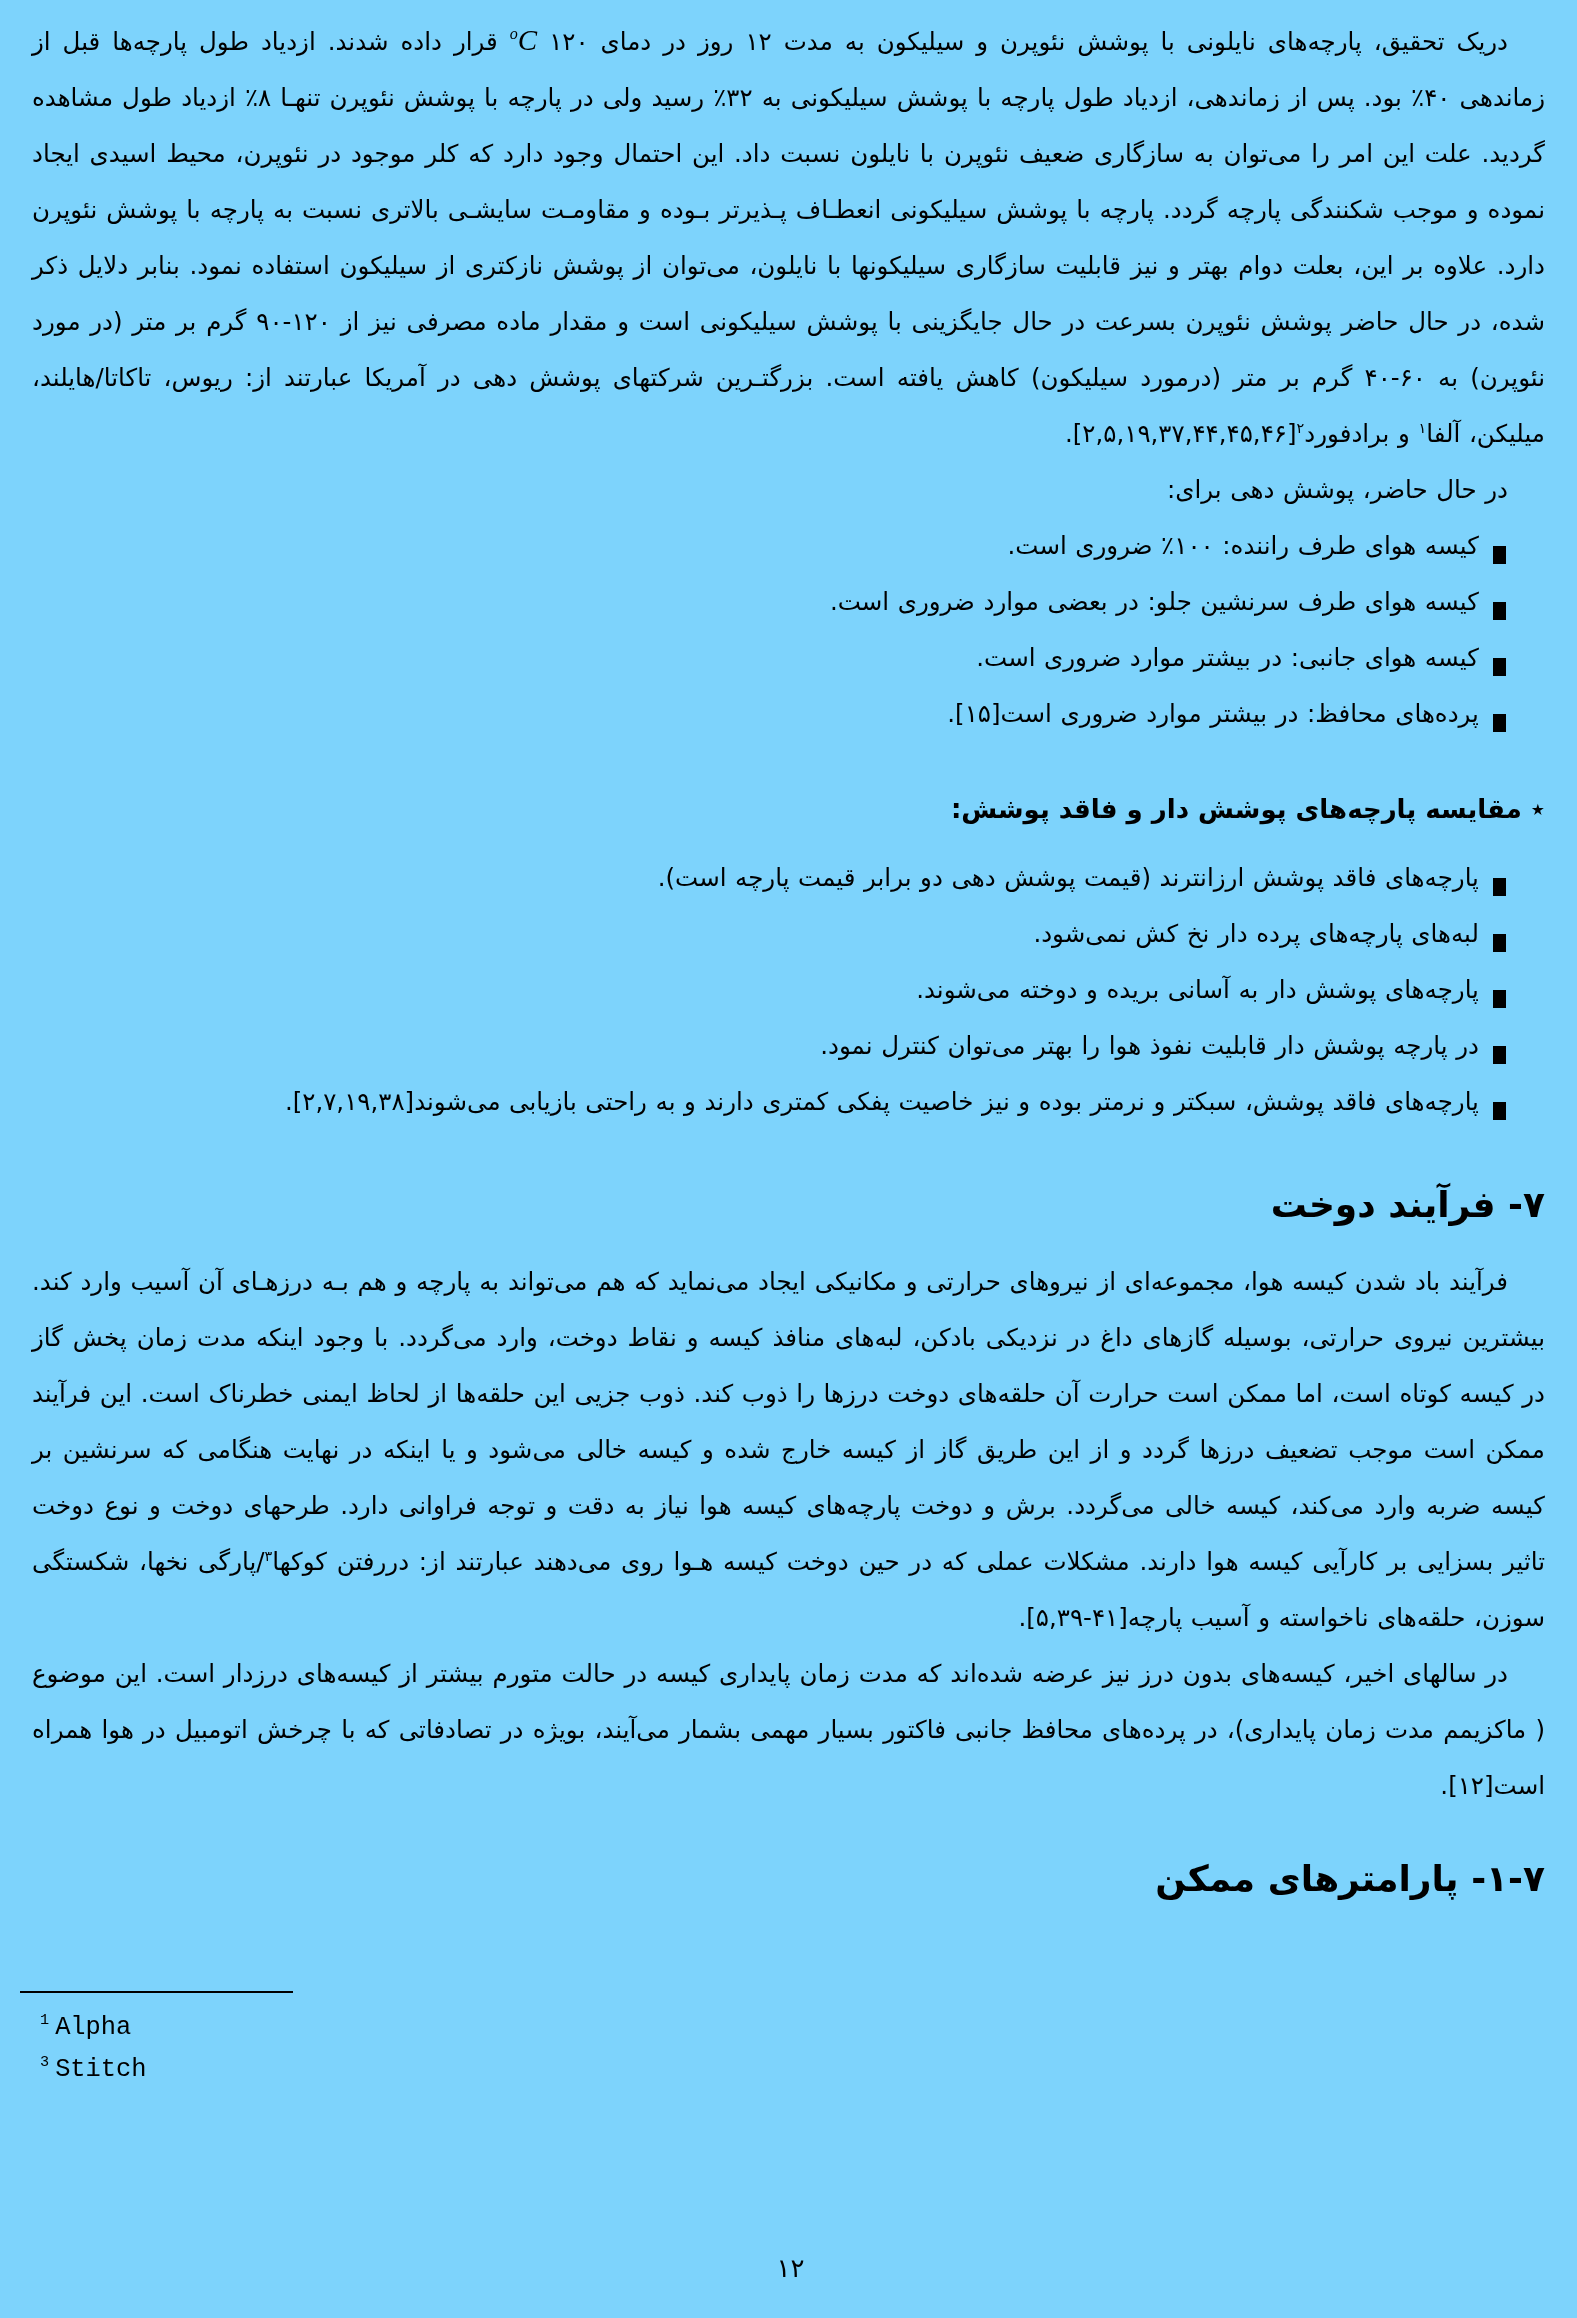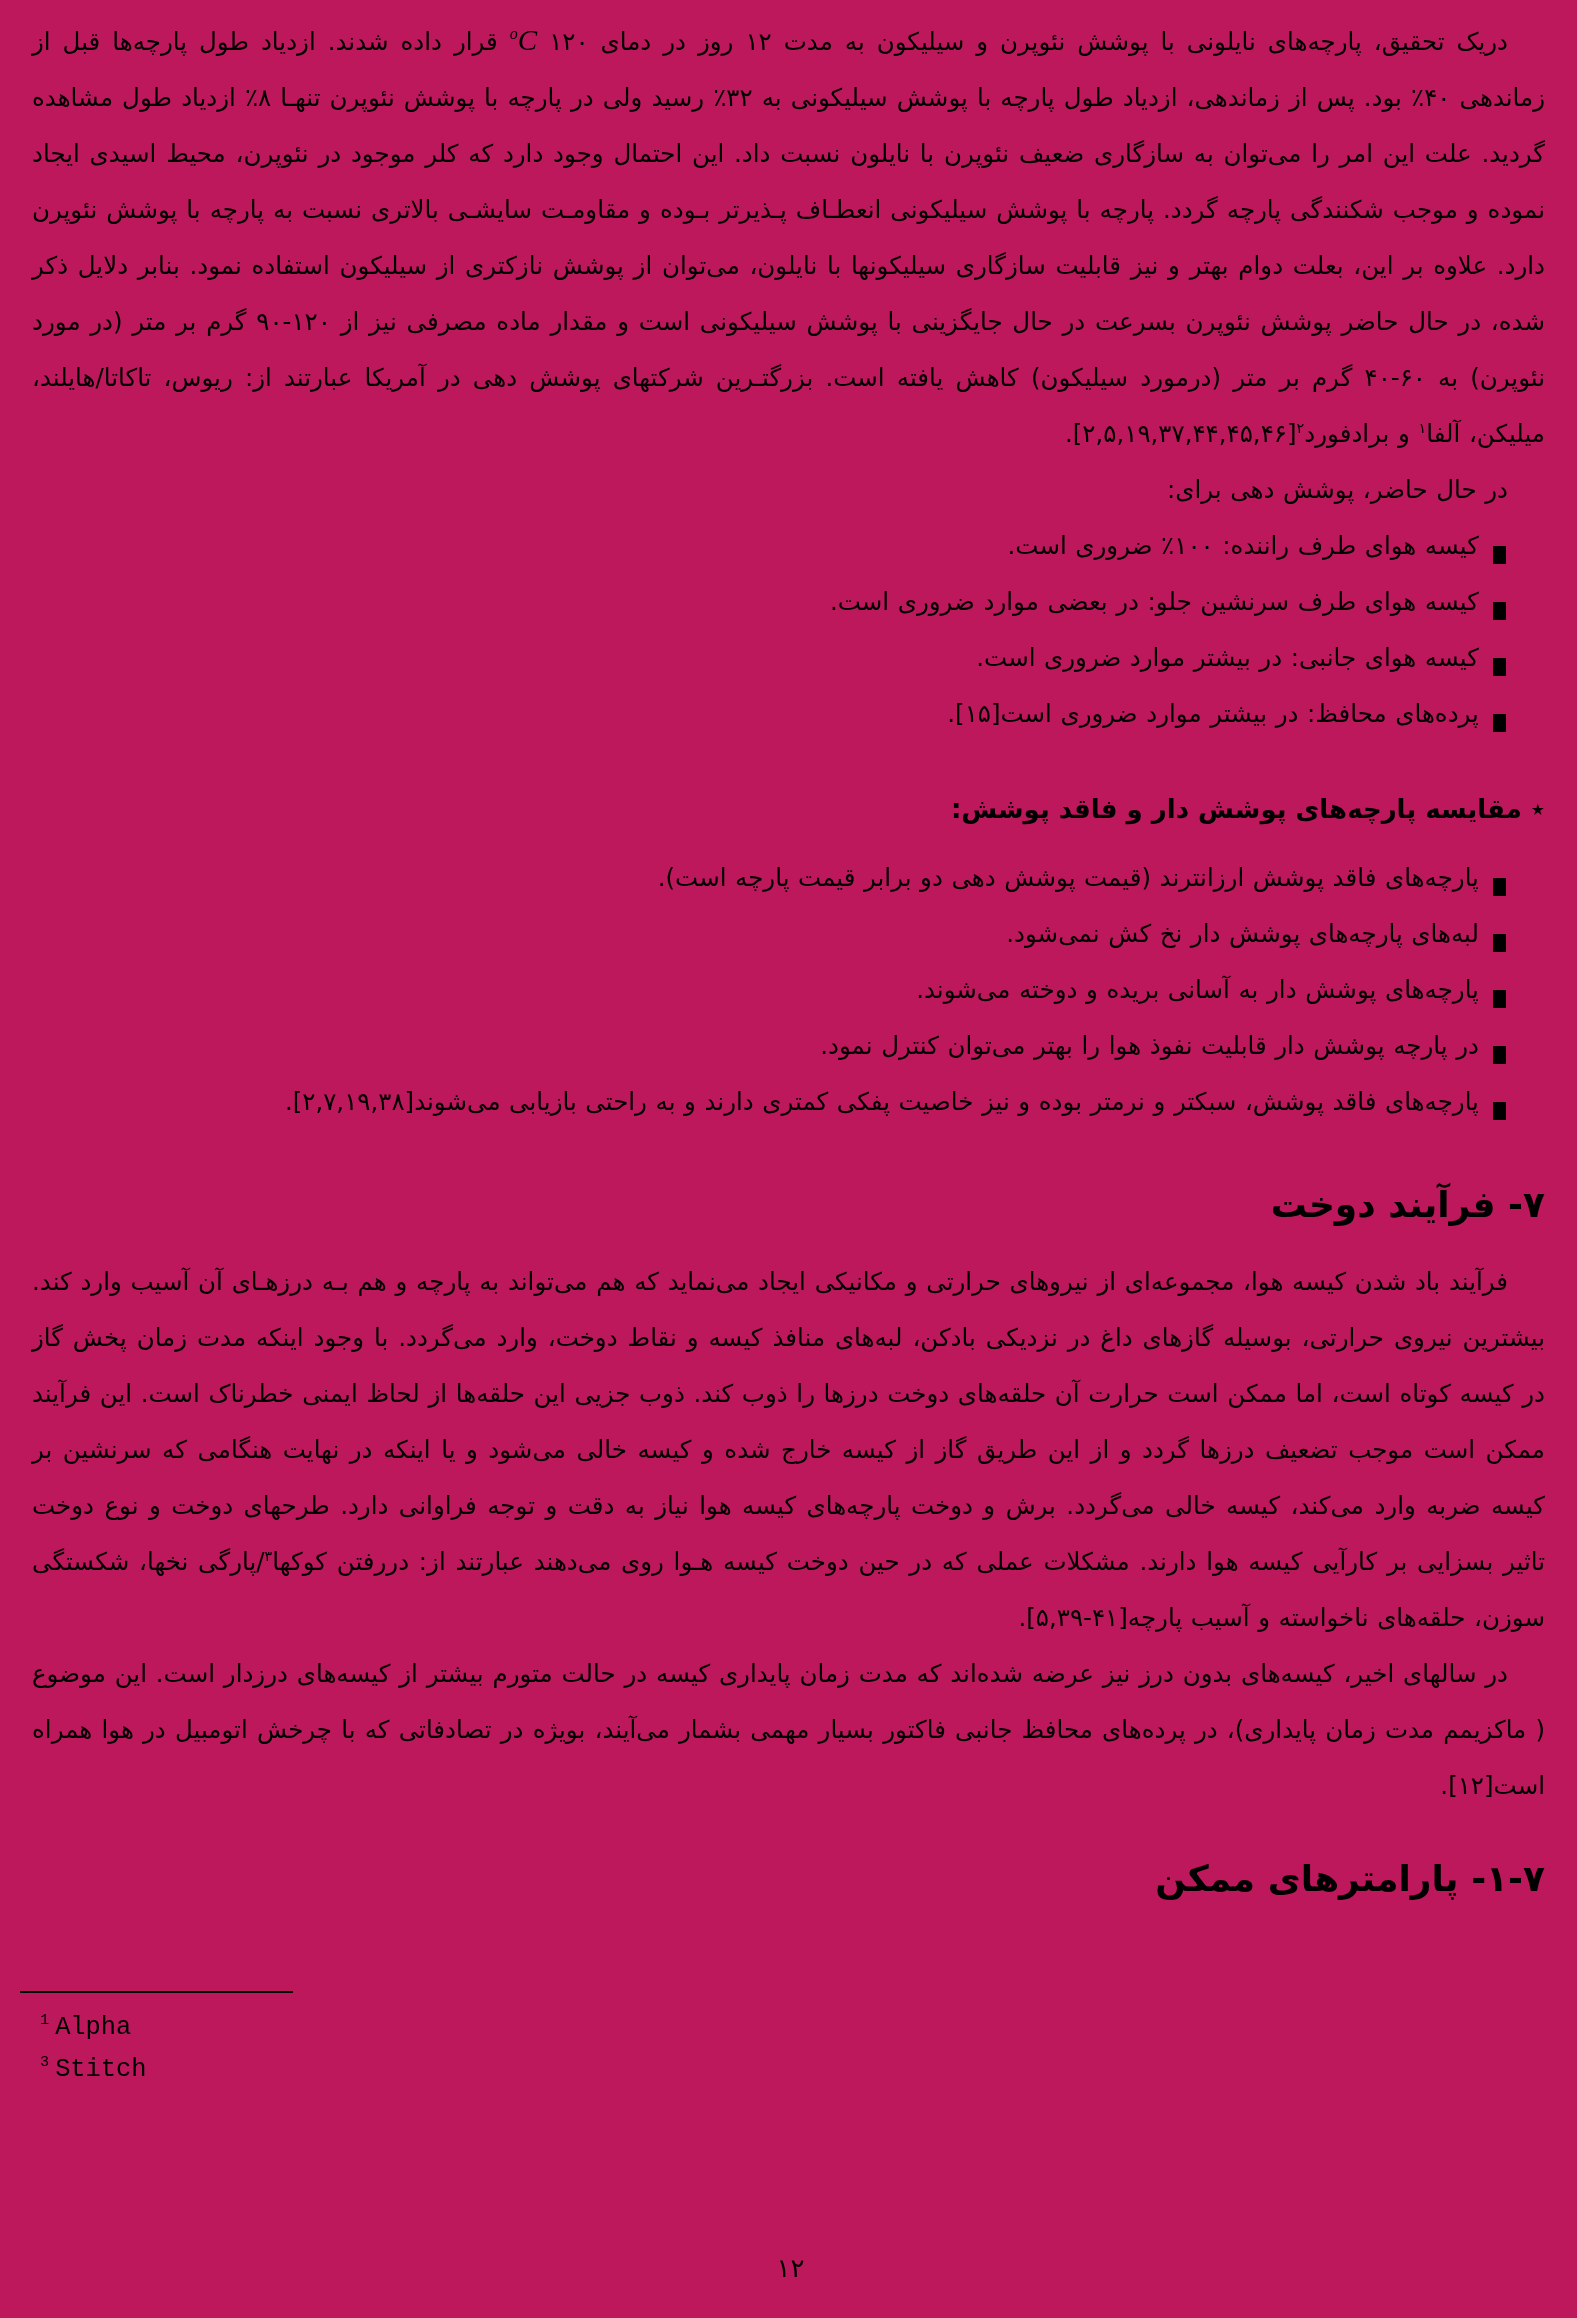--- a/index.html
+++ b/index.html
@@ -1,17 +1,17 @@
 <!DOCTYPE html>
 <html lang="fa" dir="rtl" style="font-size:13.5px"><head>
 <meta charset="utf-8">
 <style>
   html,body{margin:0;padding:0;background:#888;}
   .page{
-    width:1577px;height:2319px;background:#be185d;position:relative;
+    width:1577px;height:2319px;background:#7dd3fc;position:relative;
     direction:rtl;color:#000;
     font-family:"DejaVu Sans",sans-serif;
     overflow:hidden;
   }
   .content{padding:12px 32px 0 32px;}
   p.body{
     font-size:24.5px;line-height:56px;text-align:justify;margin:0;
     text-indent:37px;word-spacing:0.8px;
   }
   .unit{
@@ -83,21 +83,21 @@
     </div>
 
     <h3 class="h2"><span class="star">٭</span> <span>مقایسه پارچه‌های پوشش دار و فاقد پوشش:</span></h3>
 
     <div class="bullet-row">
       <span class="bullet-sq"></span>
       <span class="bullet-text">پارچه‌های فاقد پوشش ارزانترند (قیمت پوشش دهی دو برابر قیمت پارچه است).</span>
     </div>
     <div class="bullet-row">
       <span class="bullet-sq"></span>
-      <span class="bullet-text">لبه‌های پارچه‌های پوشش دار نخ کش نمی‌شود.</span>
+      <span class="bullet-text">لبه‌های پارچه‌های پرده دار نخ کش نمی‌شود.</span>
     </div>
     <div class="bullet-row">
       <span class="bullet-sq"></span>
       <span class="bullet-text">پارچه‌های پوشش دار به آسانی بریده و دوخته می‌شوند.</span>
     </div>
     <div class="bullet-row">
       <span class="bullet-sq"></span>
       <span class="bullet-text">در پارچه پوشش دار قابلیت نفوذ هوا را بهتر می‌توان کنترل نمود.</span>
     </div>
     <div class="bullet-row">

